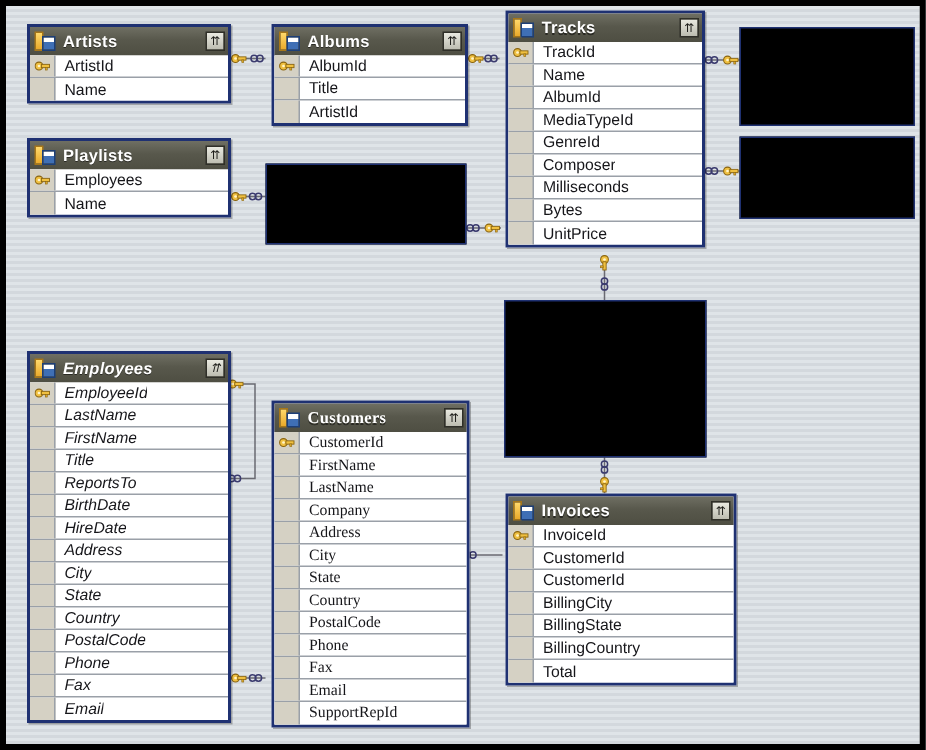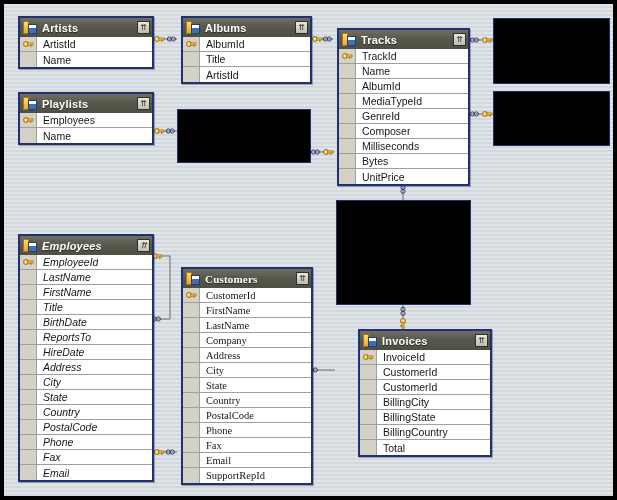--- a/index.html
+++ b/index.html
@@ -274,21 +274,21 @@
         <div class="row">
           <span class="gutter"></span>
           <span class="cname">Title</span>
         </div>
         <div class="row">
           <span class="gutter"></span>
           <span class="cname">ArtistId</span>
         </div>
       </div>
     </div>
-    <div class="tbl" style="left: 333px; top: 24px; width: 133px;">
+    <div class="tbl" style="left: 333px; top: 3px; width: 133px;">
       <div class="tbl-title">
         <span class="ticon"></span>
         <span class="tname">Tracks</span>
         <span class="collapse">⇈</span>
       </div>
       <div class="tbl-rows">
         <div class="row pk">
           <span class="gutter">
             <svg class="key" viewBox="0 0 11 10" xmlns="http://www.w3.org/2000/svg">
               <circle cx="3" cy="5" r="2.6" fill="#f0c040" stroke="#8a6512" stroke-width=".7"></circle>
@@ -382,28 +382,28 @@
         <div class="row">
           <span class="gutter"></span>
           <span class="cname">FirstName</span>
         </div>
         <div class="row">
           <span class="gutter"></span>
           <span class="cname">Title</span>
         </div>
         <div class="row">
           <span class="gutter"></span>
+          <span class="cname">ReportsTo</span>
+        </div>
+        <div class="row">
+          <span class="gutter"></span>
           <span class="cname">BirthDate</span>
         </div>
         <div class="row">
           <span class="gutter"></span>
-          <span class="cname">ReportsTo</span>
-        </div>
-        <div class="row">
-          <span class="gutter"></span>
           <span class="cname">HireDate</span>
         </div>
         <div class="row">
           <span class="gutter"></span>
           <span class="cname">Address</span>
         </div>
         <div class="row">
           <span class="gutter"></span>
           <span class="cname">City</span>
         </div>
@@ -494,21 +494,21 @@
         <div class="row">
           <span class="gutter"></span>
           <span class="cname">Email</span>
         </div>
         <div class="row">
           <span class="gutter"></span>
           <span class="cname">SupportRepId</span>
         </div>
       </div>
     </div>
-    <div class="tbl" style="left: 333px; top: 325px; width: 134px; margin-left: 21px;">
+    <div class="tbl" style="left: 333px; top: 325px; width: 154px;">
       <div class="tbl-title">
         <span class="ticon"></span>
         <span class="tname">Invoices</span>
         <span class="collapse">⇈</span>
       </div>
       <div class="tbl-rows">
         <div class="row pk">
           <span class="gutter">
             <svg class="key" viewBox="0 0 11 10" xmlns="http://www.w3.org/2000/svg">
               <circle cx="3" cy="5" r="2.6" fill="#f0c040" stroke="#8a6512" stroke-width=".7"></circle>

